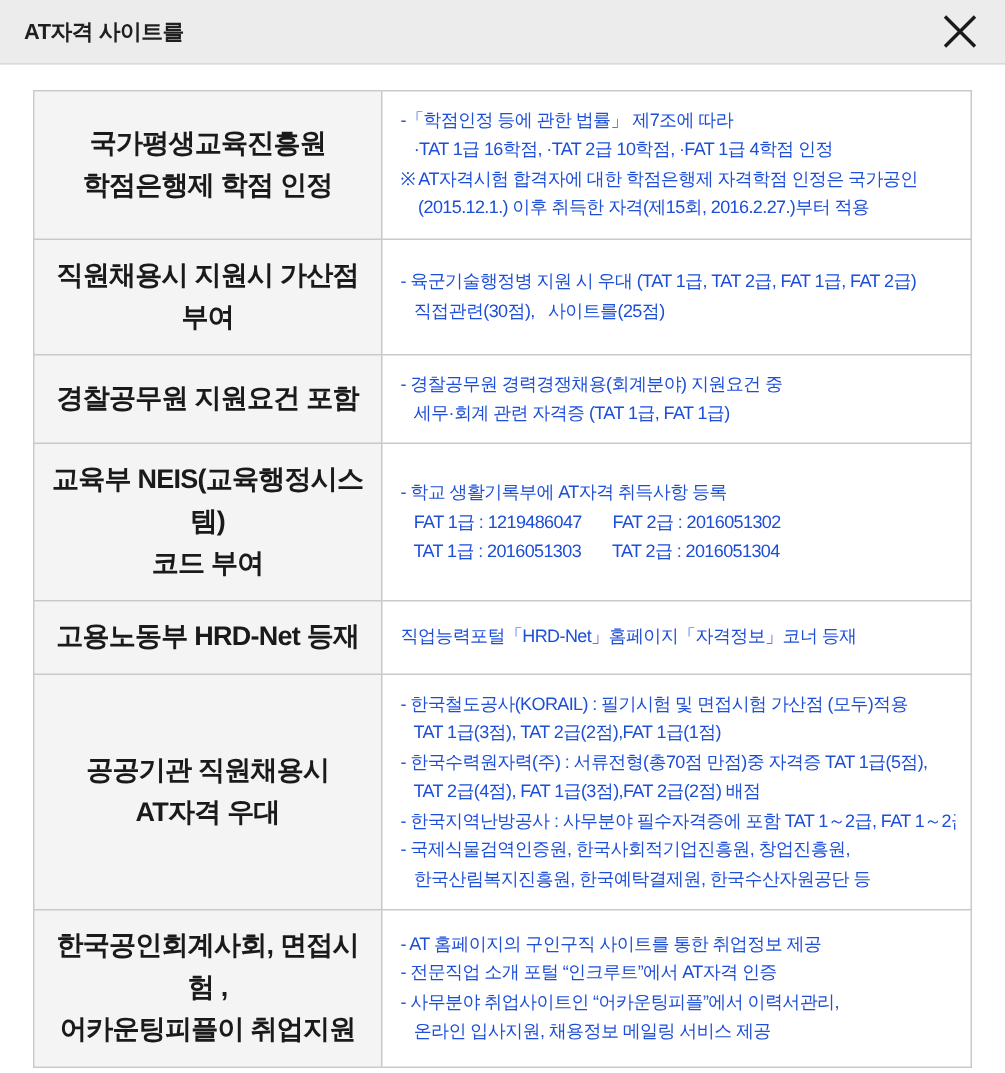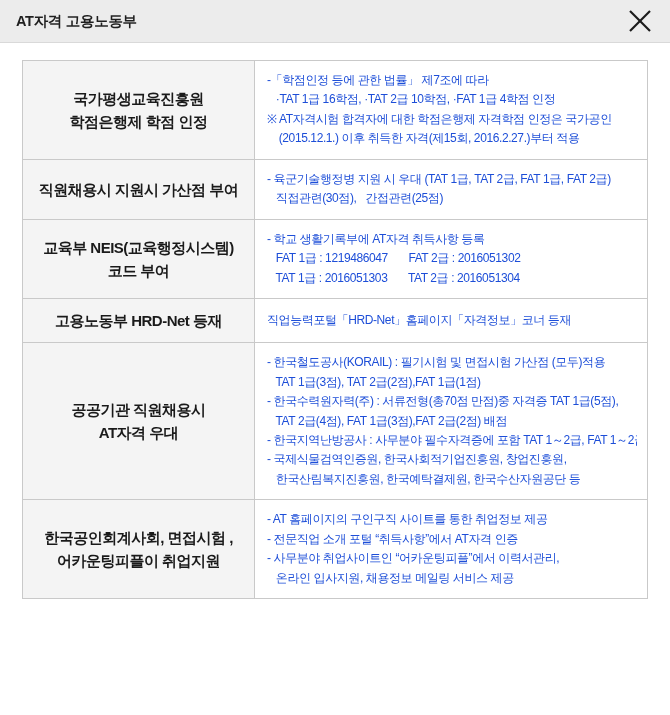--- a/index.html
+++ b/index.html
@@ -66,21 +66,21 @@
   }
   table.info td {
     border: 1px solid #c9c9c9;
     vertical-align: middle;
     box-sizing: border-box;
   }
   td.label {
     width: 232px;
     background: #f4f4f4;
     text-align: center;
-    font-size: 15px;
+    font-size: 18px;
     font-weight: bold;
     letter-spacing: -0.5px;
     line-height: 1.55;
     padding: 10px 8px;
     color: #1a1a1a;
   }
   td.desc {
     background: #ffffff;
     font-size: 12px;
     letter-spacing: -0.4px;
@@ -93,21 +93,21 @@
     overflow: hidden;
   }
   .label .lbl-line { display: block; }
 </style>
 </head>
 <body>
 
 <div class="page">
 
   <div class="titlebar">
-    <span class="title">AT자격 고용노동부</span>
+    <span class="title">AT자격 사이트를</span>
     <button class="close-btn">
       <svg width="26" height="26" viewBox="0 0 26 26" aria-hidden="true">
         <line x1="3" y1="3" x2="23" y2="23" stroke="#1a1a1a" stroke-width="2.2"></line>
         <line x1="23" y1="3" x2="3" y2="23" stroke="#1a1a1a" stroke-width="2.2"></line>
       </svg>
     </button>
   </div>
 
   <div class="content">
     <table class="info">
@@ -125,24 +125,33 @@
             <div class="line">    (2015.12.1.) 이후 취득한 자격(제15회, 2016.2.27.)부터 적용</div>
           </td>
         </tr>
 
         <tr>
           <td class="label">
             <span class="lbl-line">직원채용시 지원시 가산점 부여</span>
           </td>
           <td class="desc">
             <div class="line">- 육군기술행정병 지원 시 우대 (TAT 1급, TAT 2급, FAT 1급, FAT 2급)</div>
-            <div class="line">   직접관련(30점),   간접관련(25점)</div>
-          </td>
-        </tr>
-
+            <div class="line">   직접관련(30점),   사이트를(25점)</div>
+          </td>
+        </tr>
+
+        <tr>
+          <td class="label">
+            <span class="lbl-line">경찰공무원 지원요건 포함</span>
+          </td>
+          <td class="desc">
+            <div class="line">- 경찰공무원 경력경쟁채용(회계분야) 지원요건 중</div>
+            <div class="line">   세무·회계 관련 자격증 (TAT 1급, FAT 1급)</div>
+          </td>
+        </tr>
 
         <tr>
           <td class="label">
             <span class="lbl-line">교육부 NEIS(교육행정시스템)</span>
             <span class="lbl-line">코드 부여</span>
           </td>
           <td class="desc">
             <div class="line">- 학교 생활기록부에 AT자격 취득사항 등록</div>
             <div class="line">   FAT 1급 : 1219486047       FAT 2급 : 2016051302</div>
             <div class="line">   TAT 1급 : 2016051303       TAT 2급 : 2016051304</div>
@@ -174,21 +183,21 @@
           </td>
         </tr>
 
         <tr>
           <td class="label">
             <span class="lbl-line">한국공인회계사회, 면접시험 ,</span>
             <span class="lbl-line">어카운팅피플이 취업지원</span>
           </td>
           <td class="desc">
             <div class="line">- AT 홈페이지의 구인구직 사이트를 통한 취업정보 제공</div>
-            <div class="line">- 전문직업 소개 포털 “취득사항”에서 AT자격 인증</div>
+            <div class="line">- 전문직업 소개 포털 “인크루트”에서 AT자격 인증</div>
             <div class="line">- 사무분야 취업사이트인 “어카운팅피플”에서 이력서관리,</div>
             <div class="line">   온라인 입사지원, 채용정보 메일링 서비스 제공</div>
           </td>
         </tr>
 
       </tbody>
     </table>
   </div>
 
 </div>

